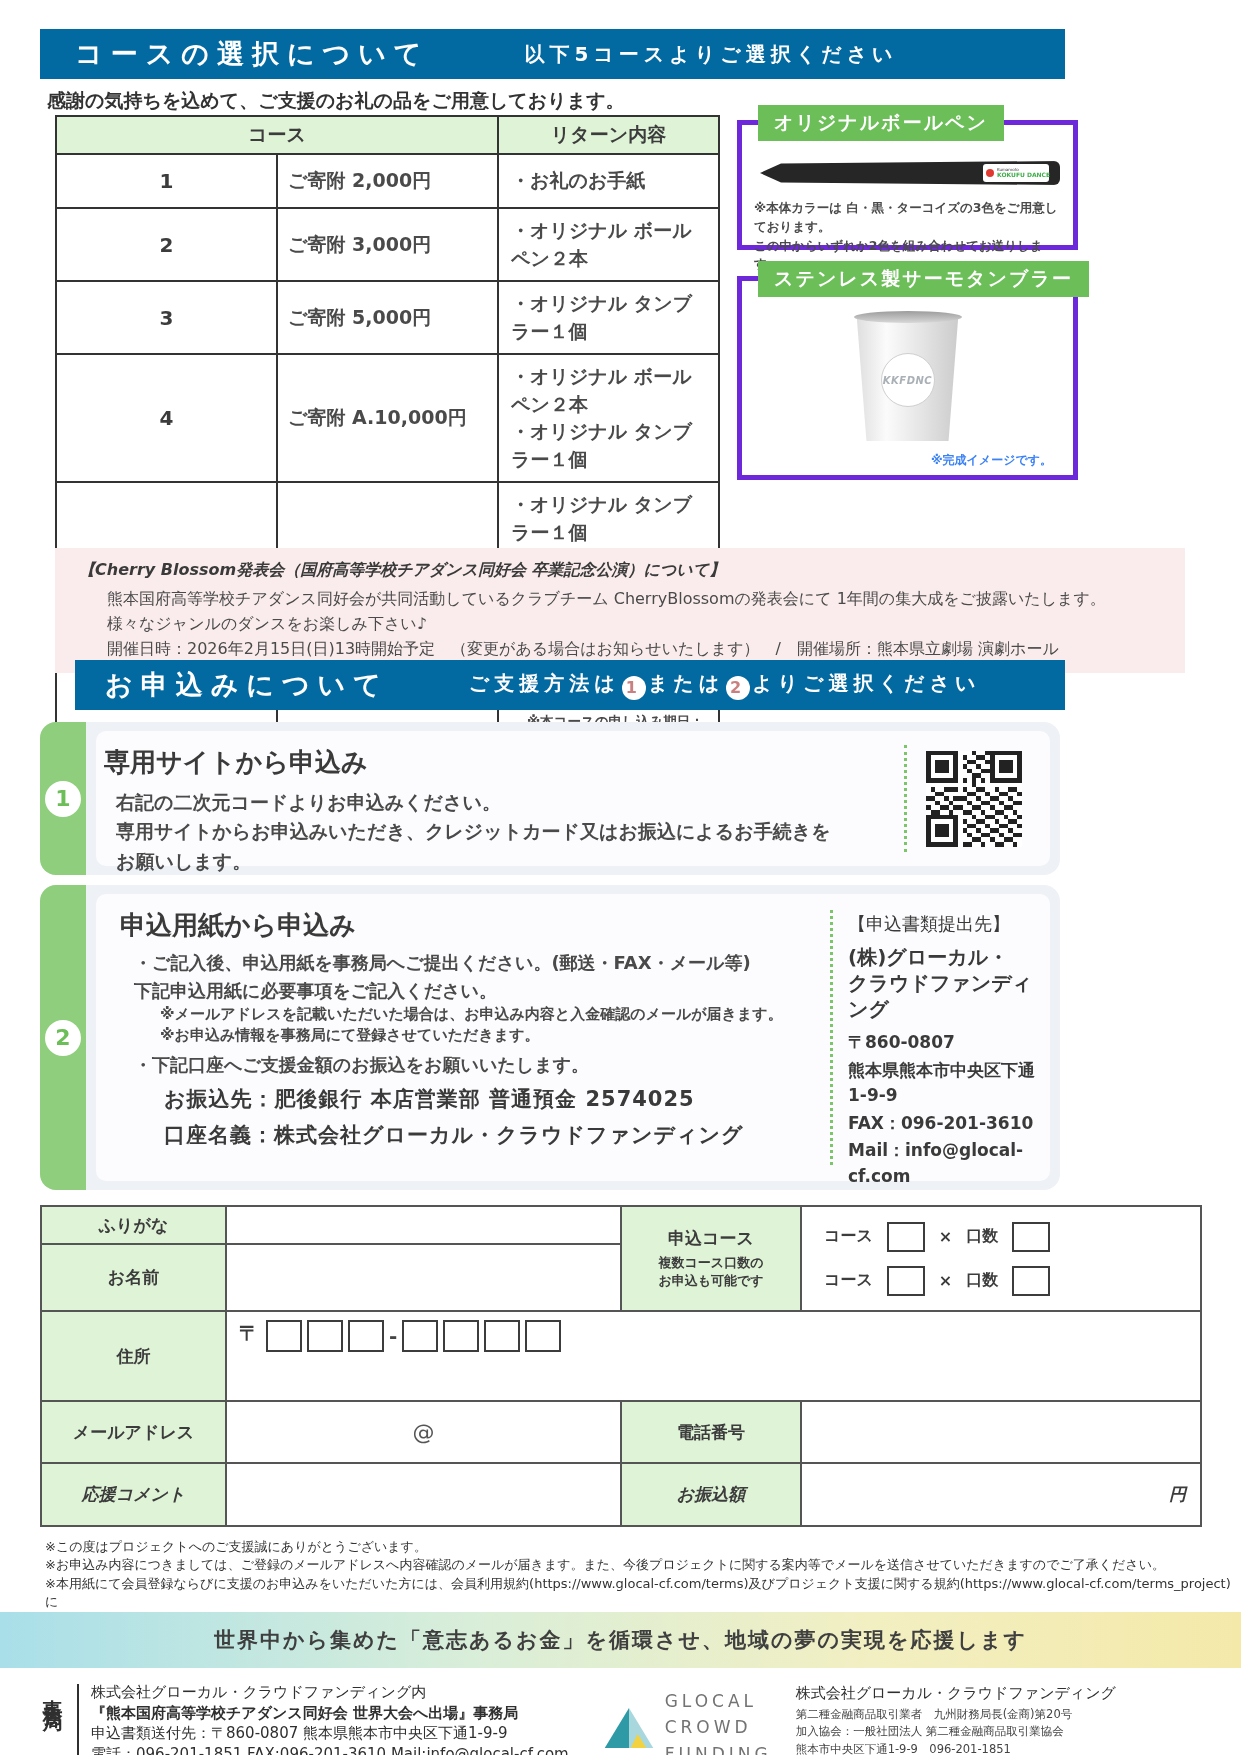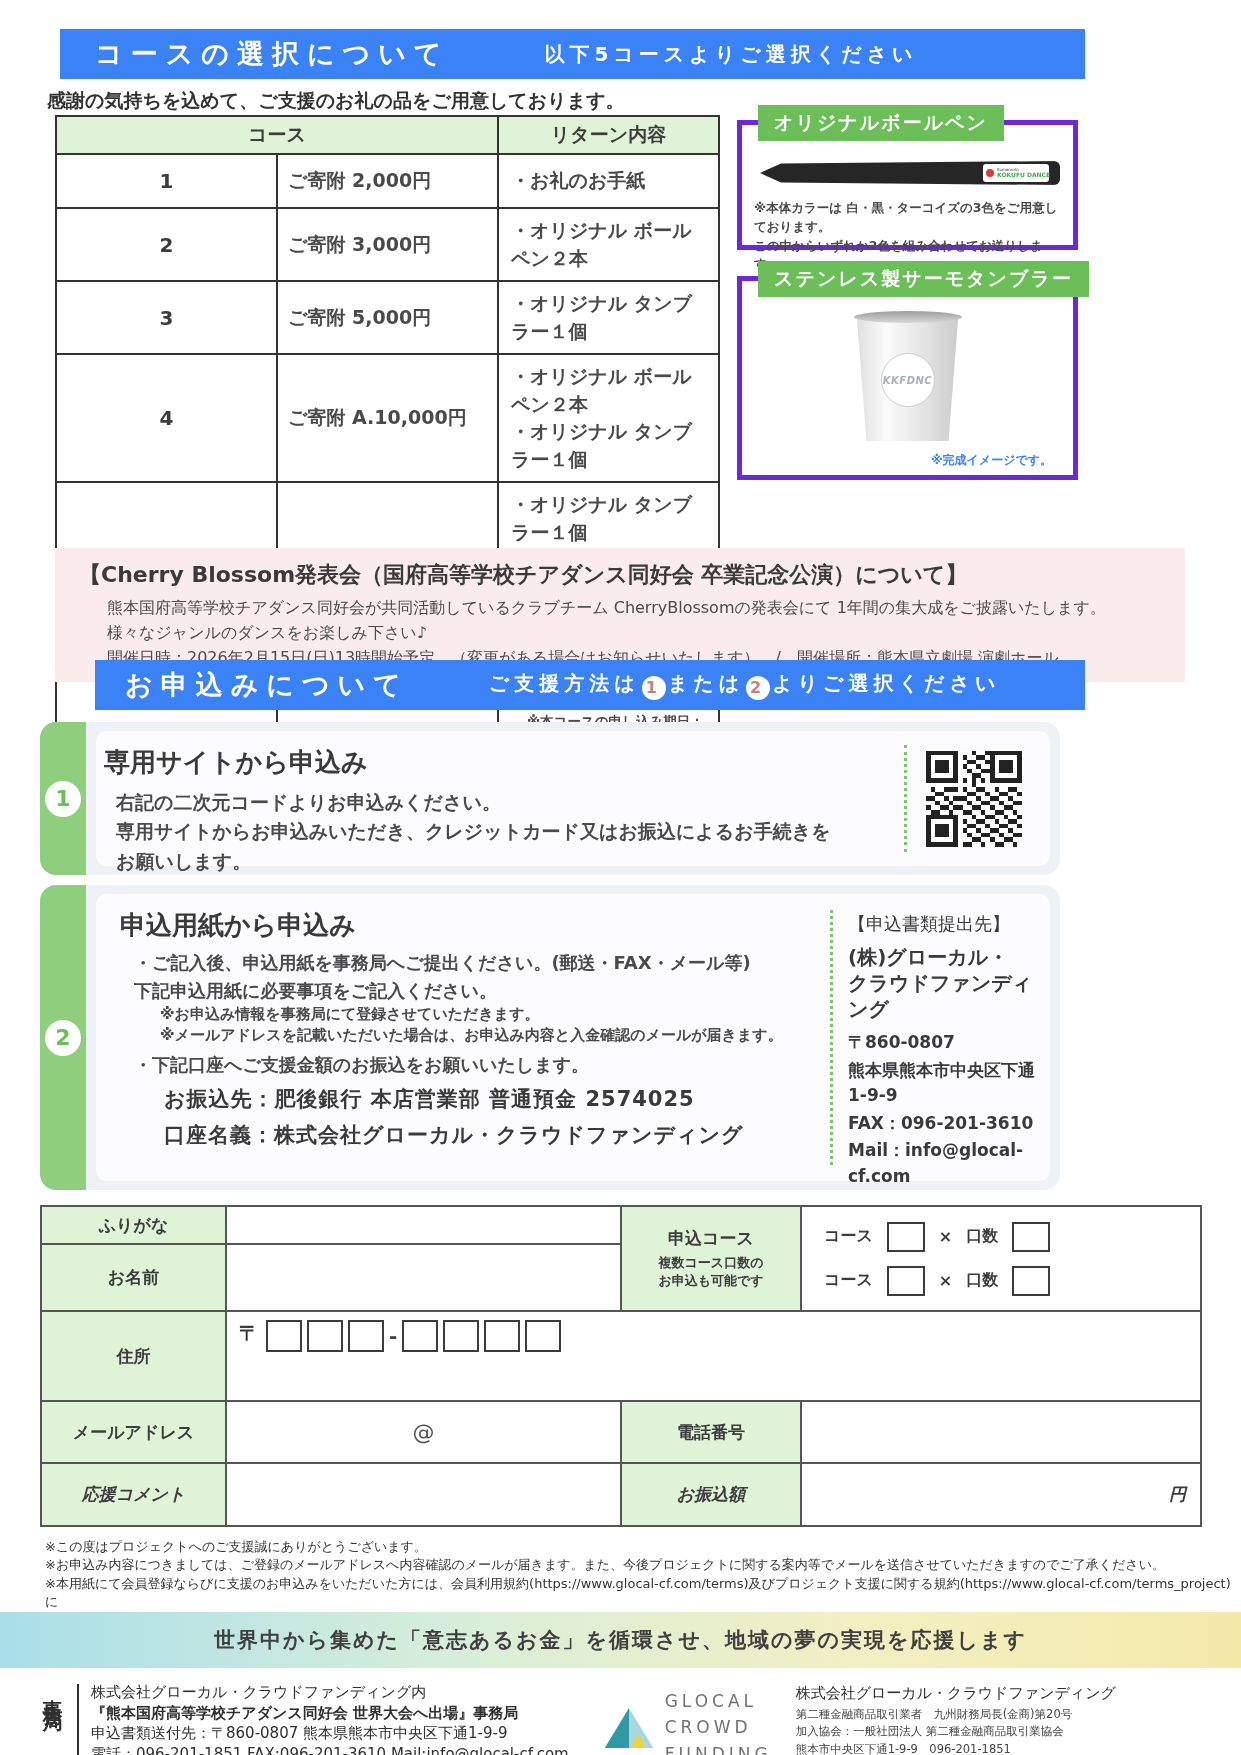--- a/index.html
+++ b/index.html
@@ -1,20 +1,20 @@
 <!DOCTYPE html>
 <html><head>
 <meta charset="utf-8">
 <style>
   * { margin:0; padding:0; box-sizing:border-box; }
   body { background:#fff; font-family:"DejaVu Sans", sans-serif; }
   .page { position:relative; width:1241px; height:1755px; background:#fff; overflow:hidden; color:#444; }
 
   
-  .secbar { position:absolute; background:#3b82f6; color:#fff; display:flex; align-items:center;margin-left:20px; }
+  .secbar { position:absolute; background:#0369a1; color:#fff; display:flex; align-items:center; }
   .secbar .t { font-size:27px; font-weight:bold; letter-spacing:8px; }
   .secbar .s { font-size:20px; font-weight:bold; letter-spacing:5px; }
   .badge-knockout { display:inline-flex; width:24px; height:24px; border-radius:50%; background:#fff; color:#C98080;
       align-items:center; justify-content:center; font-size:16px; font-weight:bold; vertical-align:-3px; margin:0 2px; }
 
   .intro { position:absolute; left:47px; top:88px; font-size:19px; font-weight:bold; color:#333; }
 
   
   .ctable { position:absolute; left:55px; top:115px; border-collapse:collapse; table-layout:fixed; width:665px; }
   .ctable th, .ctable td { border:2px solid #333; vertical-align:middle; }
@@ -44,21 +44,21 @@
       clip-path:polygon(3% 0, 97% 0, 88% 100%, 12% 100%); border-radius:0 0 14px 14px; }
   .tum-rim { position:absolute; left:0; right:0; top:0; height:12px; border-radius:50%;
       background:linear-gradient(#9c9c9c,#d8d8d8); }
   .tum-logo { position:absolute; left:50%; top:42px; transform:translateX(-50%); width:54px; height:54px; border-radius:50%;
       background:#fff; border:1px solid #cfcfcf; display:flex; align-items:center; justify-content:center;
       font-size:10px; font-weight:bold; font-style:italic; color:#a9b0b6; letter-spacing:0.5px; }
   .tum-note { position:absolute; right:21px; bottom:6px; font-size:12px; font-weight:bold; color:#3b82f6; }
 
   
   .cherry { position:absolute; left:55px; top:548px; width:1130px; background:#FAECEC; padding:12px 24px 12px 24px; }
-  .cherry .ct { font-size:22px; font-weight:bold; color:#3a3a3a; margin-bottom:6px; }
+  .cherry .ct { font-size:16px; font-weight:bold; color:#3a3a3a; margin-bottom:6px;font-style:italic; }
   .cherry .cl { font-size:16px; color:#4a4a4a; line-height:1.55; margin-left:28px; }
 
   
   .mbox { position:absolute; left:40px; width:1020px; background:#EEF1F5; border-radius:16px; }
   .mbar { position:absolute; left:0; top:0; bottom:0; width:46px; background:#8FCE7D; border-radius:16px 0 0 16px;
       display:flex; align-items:center; justify-content:center; }
   .mbadge { width:36px; height:36px; border-radius:50%; background:#fff; color:#6CBE58; font-size:22px; font-weight:bold;
       display:flex; align-items:center; justify-content:center; }
   .mpanel { position:absolute; left:56px; right:10px; top:9px; bottom:9px; background:#FCFCFE; border-radius:10px; }
   .m1-content { position:absolute; inset:0; padding:14px 8px; }
@@ -672,22 +672,22 @@
 
   <div class="mbox" style="top:885px; height:305px;">
     <div class="mbar">
       <div class="mbadge">2</div>
     </div>
     <div class="mpanel">
       <div class="m2-left">
         <div class="mtitle">申込用紙から申込み</div>
         <div class="m2-line">・ご記入後、申込用紙を事務局へご提出ください。(郵送・FAX・メール等)</div>
         <div class="m2-line">下記申込用紙に必要事項をご記入ください。</div>
+        <div class="m2-note">※メールアドレスを記載いただいた場合は、お申込み内容と入金確認のメールが届きます。</div>
         <div class="m2-note">※お申込み情報を事務局にて登録させていただきます。</div>
-        <div class="m2-note">※メールアドレスを記載いただいた場合は、お申込み内容と入金確認のメールが届きます。</div>
         <div class="m2-line" style="margin-top:8px;">・下記口座へご支援金額のお振込をお願いいたします。</div>
         <div class="m2-bank">お振込先：肥後銀行 本店営業部 普通預金 2574025</div>
         <div class="m2-bank">口座名義：株式会社グローカル・クラウドファンディング</div>
       </div>
       <div class="m2-sep"></div>
       <div class="m2-right">
         <div class="sub-t">【申込書類提出先】</div>
         <div class="sub-co">(株)グローカル・</div>
         <div class="sub-co">クラウドファンディング</div>
         <div class="sub-l" style="margin-top:8px;">〒860-0807</div>

